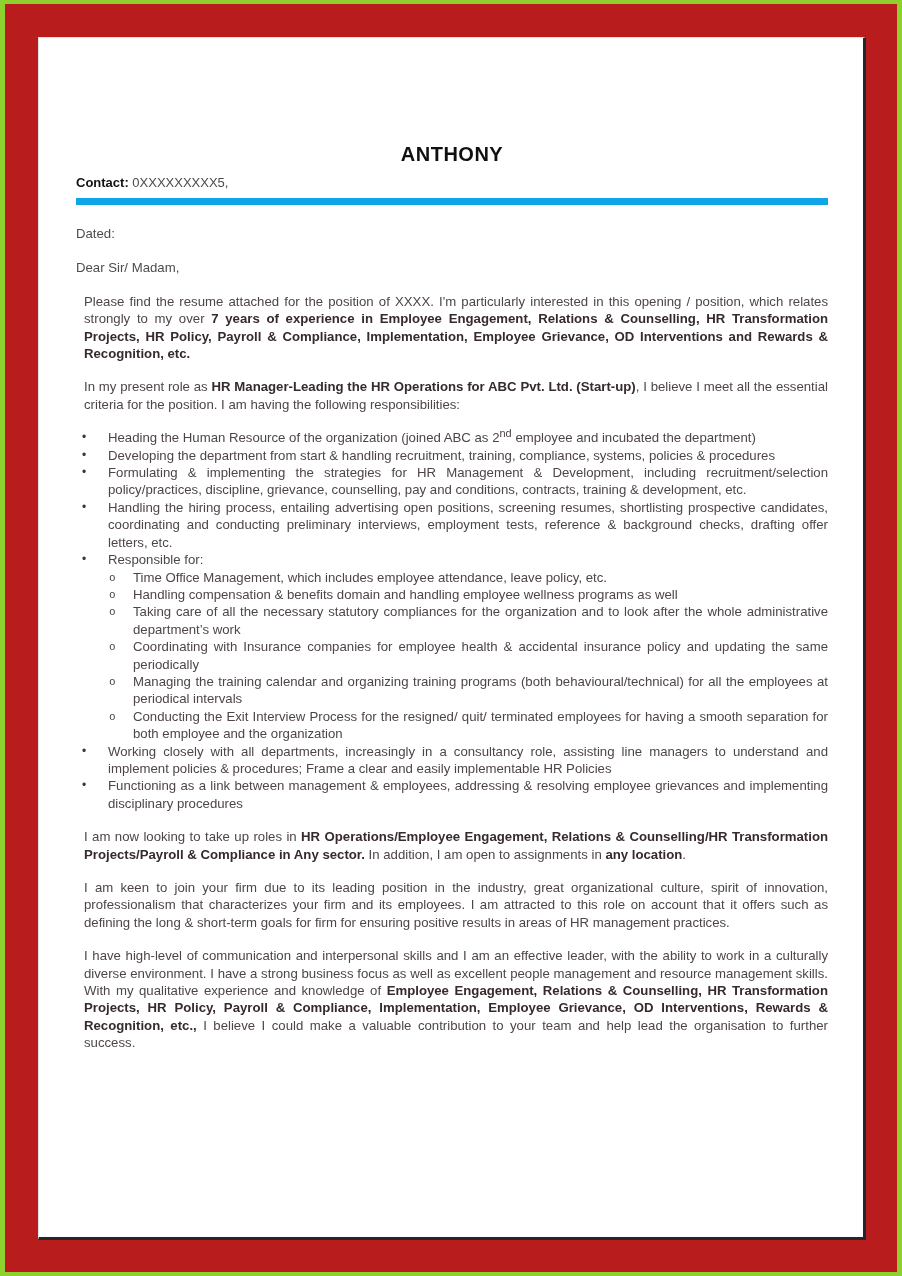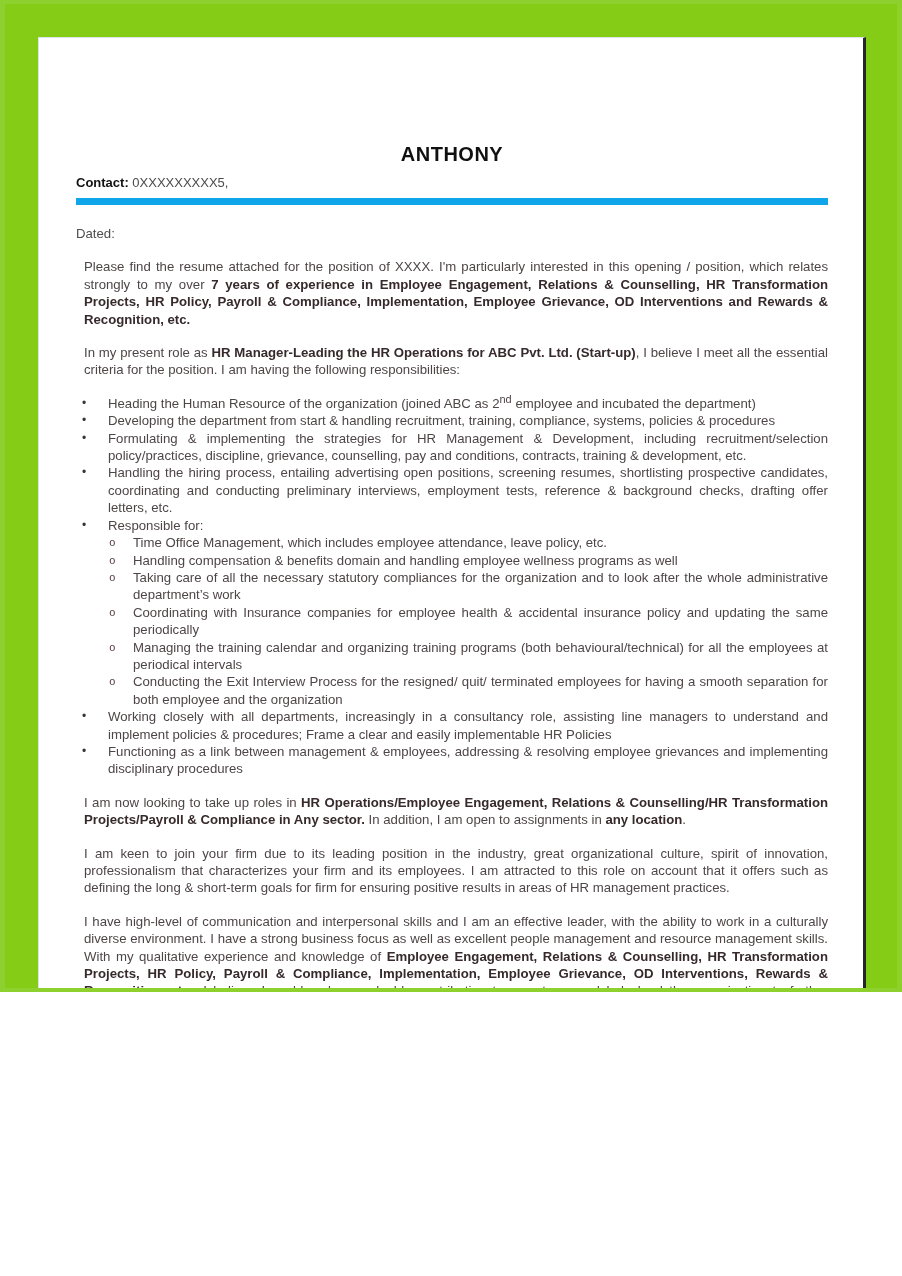--- a/index.html
+++ b/index.html
@@ -4,22 +4,22 @@
 <style>
   * { box-sizing: border-box; }
   html, body { margin: 0; padding: 0; }
   body {
     width: 902px; height: 1276px;
     background: #ffffff;
     font-family: "Liberation Sans", sans-serif;
   }
   .canvas {
     position: relative;
-    width: 902px; height: 992px;
-    background: #84cc16;
+    width: 902px; height: 1276px;
+    background: #b91c1c;
     border-style: solid;
     border-color: #8ed12e;
     border-width: 4px 5px 4px 5px;
     overflow: hidden;
   }
   .sheet {
     position: absolute;
     left: 33px; top: 33px;
     width: 828px; height: 1203px;
     background: #ffffff;
@@ -88,20 +88,21 @@
 
       <div class="contact-block">
         <div class="contact-line">
           <span class="lbl">Contact:</span>
           <span class="val">0XXXXXXXXX5,</span>
         </div>
       </div>
 
       <p class="dated">Dated:</p>
 
+      <p class="salutation">Dear Sir/ Madam,</p>
 
       <p class="para"><span>Please find the resume attached for the position of XXXX. I'm particularly interested in this opening / position, which relates strongly to my over </span><span class="bold">7 years of experience in Employee Engagement, Relations &amp; Counselling, HR Transformation Projects, HR Policy, Payroll &amp; Compliance, Implementation, Employee Grievance, OD Interventions and Rewards &amp; Recognition, etc.</span></p>
 
       <p class="para"><span>In my present role as </span><span class="bold">HR Manager-Leading the HR Operations for ABC Pvt. Ltd. (Start-up)</span><span>, I believe I meet all the essential criteria for the position. I am having the following responsibilities:</span></p>
 
       <div class="bullets">
           <div class="bullet level1"><span class="marker">•</span><span class="btext"><span>Heading the Human Resource of the organization (joined ABC as 2</span><sup>nd</sup><span> employee and incubated the department)</span></span></div>
           <div class="bullet level1"><span class="marker">•</span><span class="btext"><span>Developing the department from start &amp; handling recruitment, training, compliance, systems, policies &amp; procedures</span></span></div>
           <div class="bullet level1"><span class="marker">•</span><span class="btext"><span>Formulating &amp; implementing the strategies for HR Management &amp; Development, including recruitment/selection policy/practices, discipline, grievance, counselling, pay and conditions, contracts, training &amp; development, etc.</span></span></div>
           <div class="bullet level1"><span class="marker">•</span><span class="btext"><span>Handling the hiring process, entailing advertising open positions, screening resumes, shortlisting prospective candidates, coordinating and conducting preliminary interviews, employment tests, reference &amp; background checks, drafting offer letters, etc.</span></span></div>

